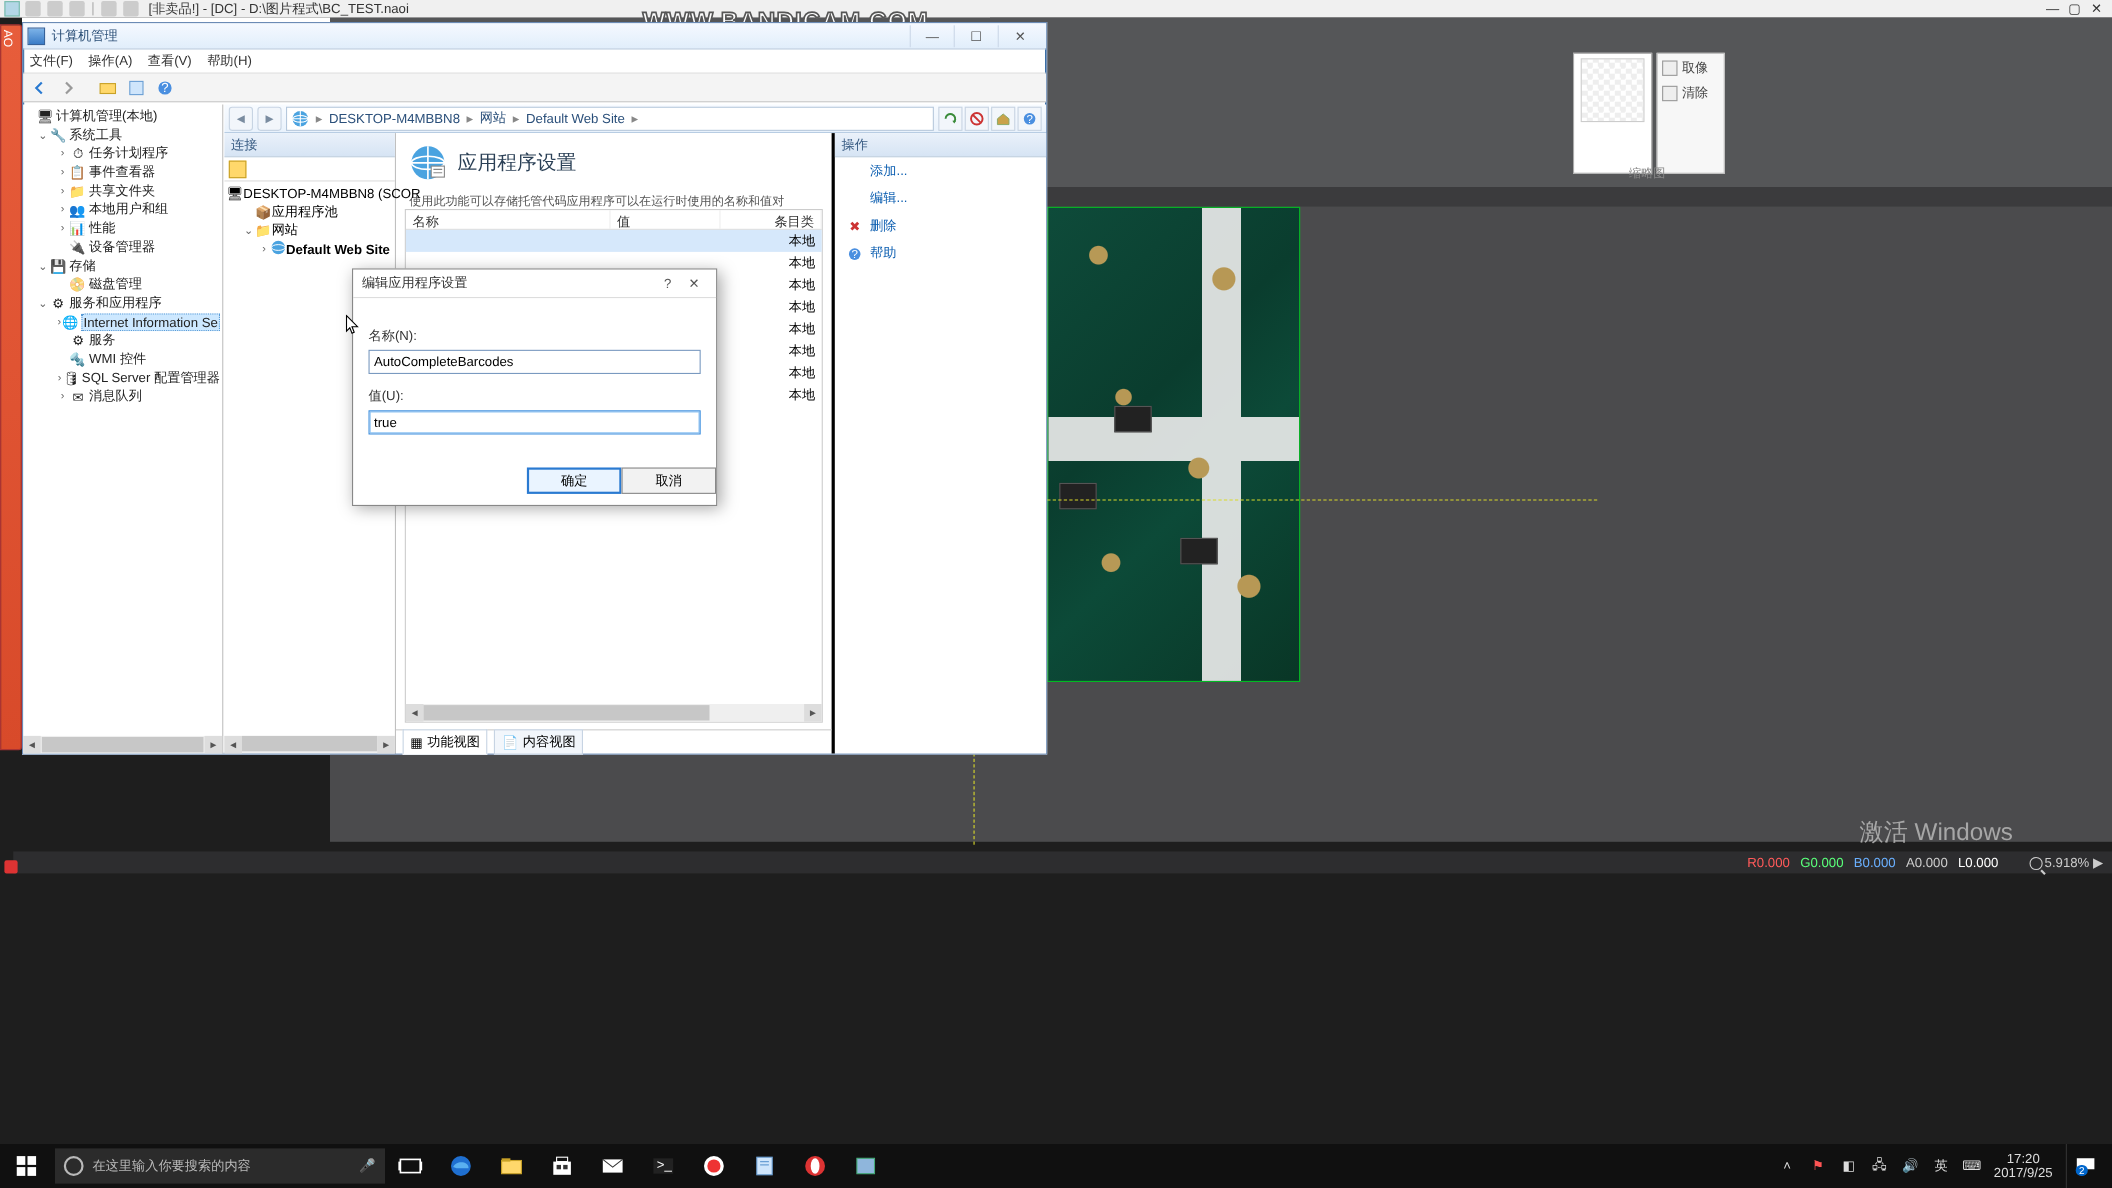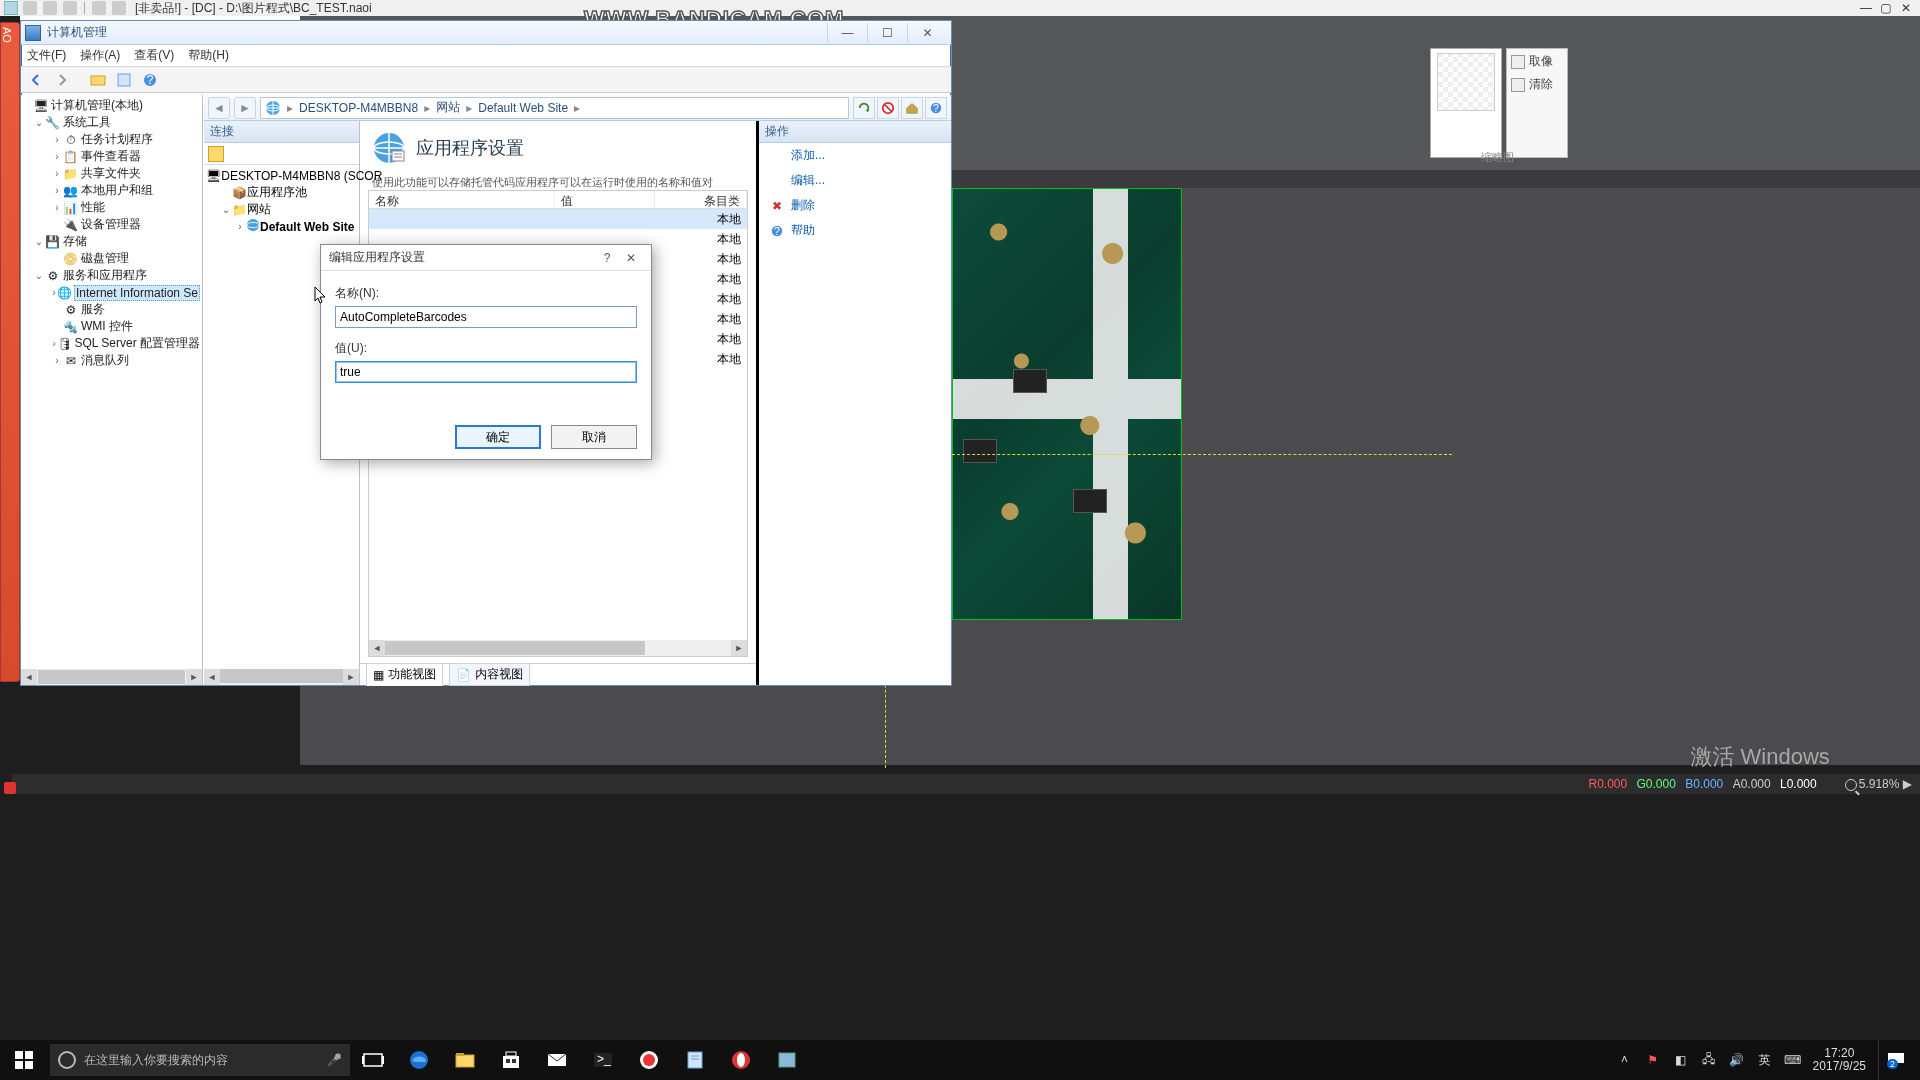--- a/index.html
+++ b/index.html
@@ -131,24 +131,24 @@
 .iis-act{width:192px;background:#fff}
 .iis-act .hdr{height:22px;background:linear-gradient(#eaf1fa,#d6e4f4);display:flex;align-items:center;padding:0 6px;color:#3a5d84;border-bottom:1px solid #bcd}
 .iis-act .item{display:flex;align-items:center;gap:6px;padding:4px 10px;font-size:12px;color:#0a5db0}
 .iis-act .item .ic{width:16px;height:16px;display:flex;align-items:center;justify-content:center}
 
 .dlg{position:absolute;left:320px;top:244px;width:332px;height:216px;background:#fff;border:1px solid #888;box-shadow:3px 3px 14px rgba(0,0,0,.35)}
 .dlg-title{height:26px;display:flex;align-items:center;padding:0 8px;font-size:12px;color:#333;border-bottom:1px solid #ddd}
 .dlg-title .spring{flex:1}
 .dlg-title .hb{width:24px;height:20px;display:flex;align-items:center;justify-content:center;color:#555}
 .dlg-body{padding:10px 14px}
-.dlg-body label{display:block;font-size:12px;color:#333;margin-top:4px;margin-bottom:4px}
+.dlg-body label{display:block;font-size:12px;color:#333;margin-top:16px;margin-bottom:4px}
 .dlg-body input{width:100%;height:22px;border:1px solid #7a9ac0;padding:0 4px;font-size:12px}
 .dlg-body input.focus{border:1px solid #3a8dde;box-shadow:0 0 0 1px #8fc4f2 inset}
-.dlg-btns{position:absolute;bottom:10px;right:14px;display:flex;gap:10px}
+.dlg-btns{position:absolute;bottom:10px;right:0;display:flex;}
 .dlg-btns button{width:86px;height:24px;border:1px solid #888;background:#f2f2f2;font-size:12px}
 .dlg-btns button.primary{border:2px solid #2a7ad1;background:#eaf4ff}
 
 .cursor{position:absolute;left:314px;top:286px;width:0;height:0}
 .cursor svg{width:14px;height:20px}
 
 .taskbar{position:absolute;left:0;right:0;bottom:0;height:40px;background:#101010;display:flex;align-items:center;color:#fff}
 .taskbar .start{width:48px;height:40px;display:flex;align-items:center;justify-content:center}
 .taskbar .start svg{width:18px;height:18px}
 .taskbar .search{width:300px;height:32px;margin-left:2px;background:#2b2b2b;display:flex;align-items:center;padding:0 8px;color:#b9b9b9;gap:8px}

